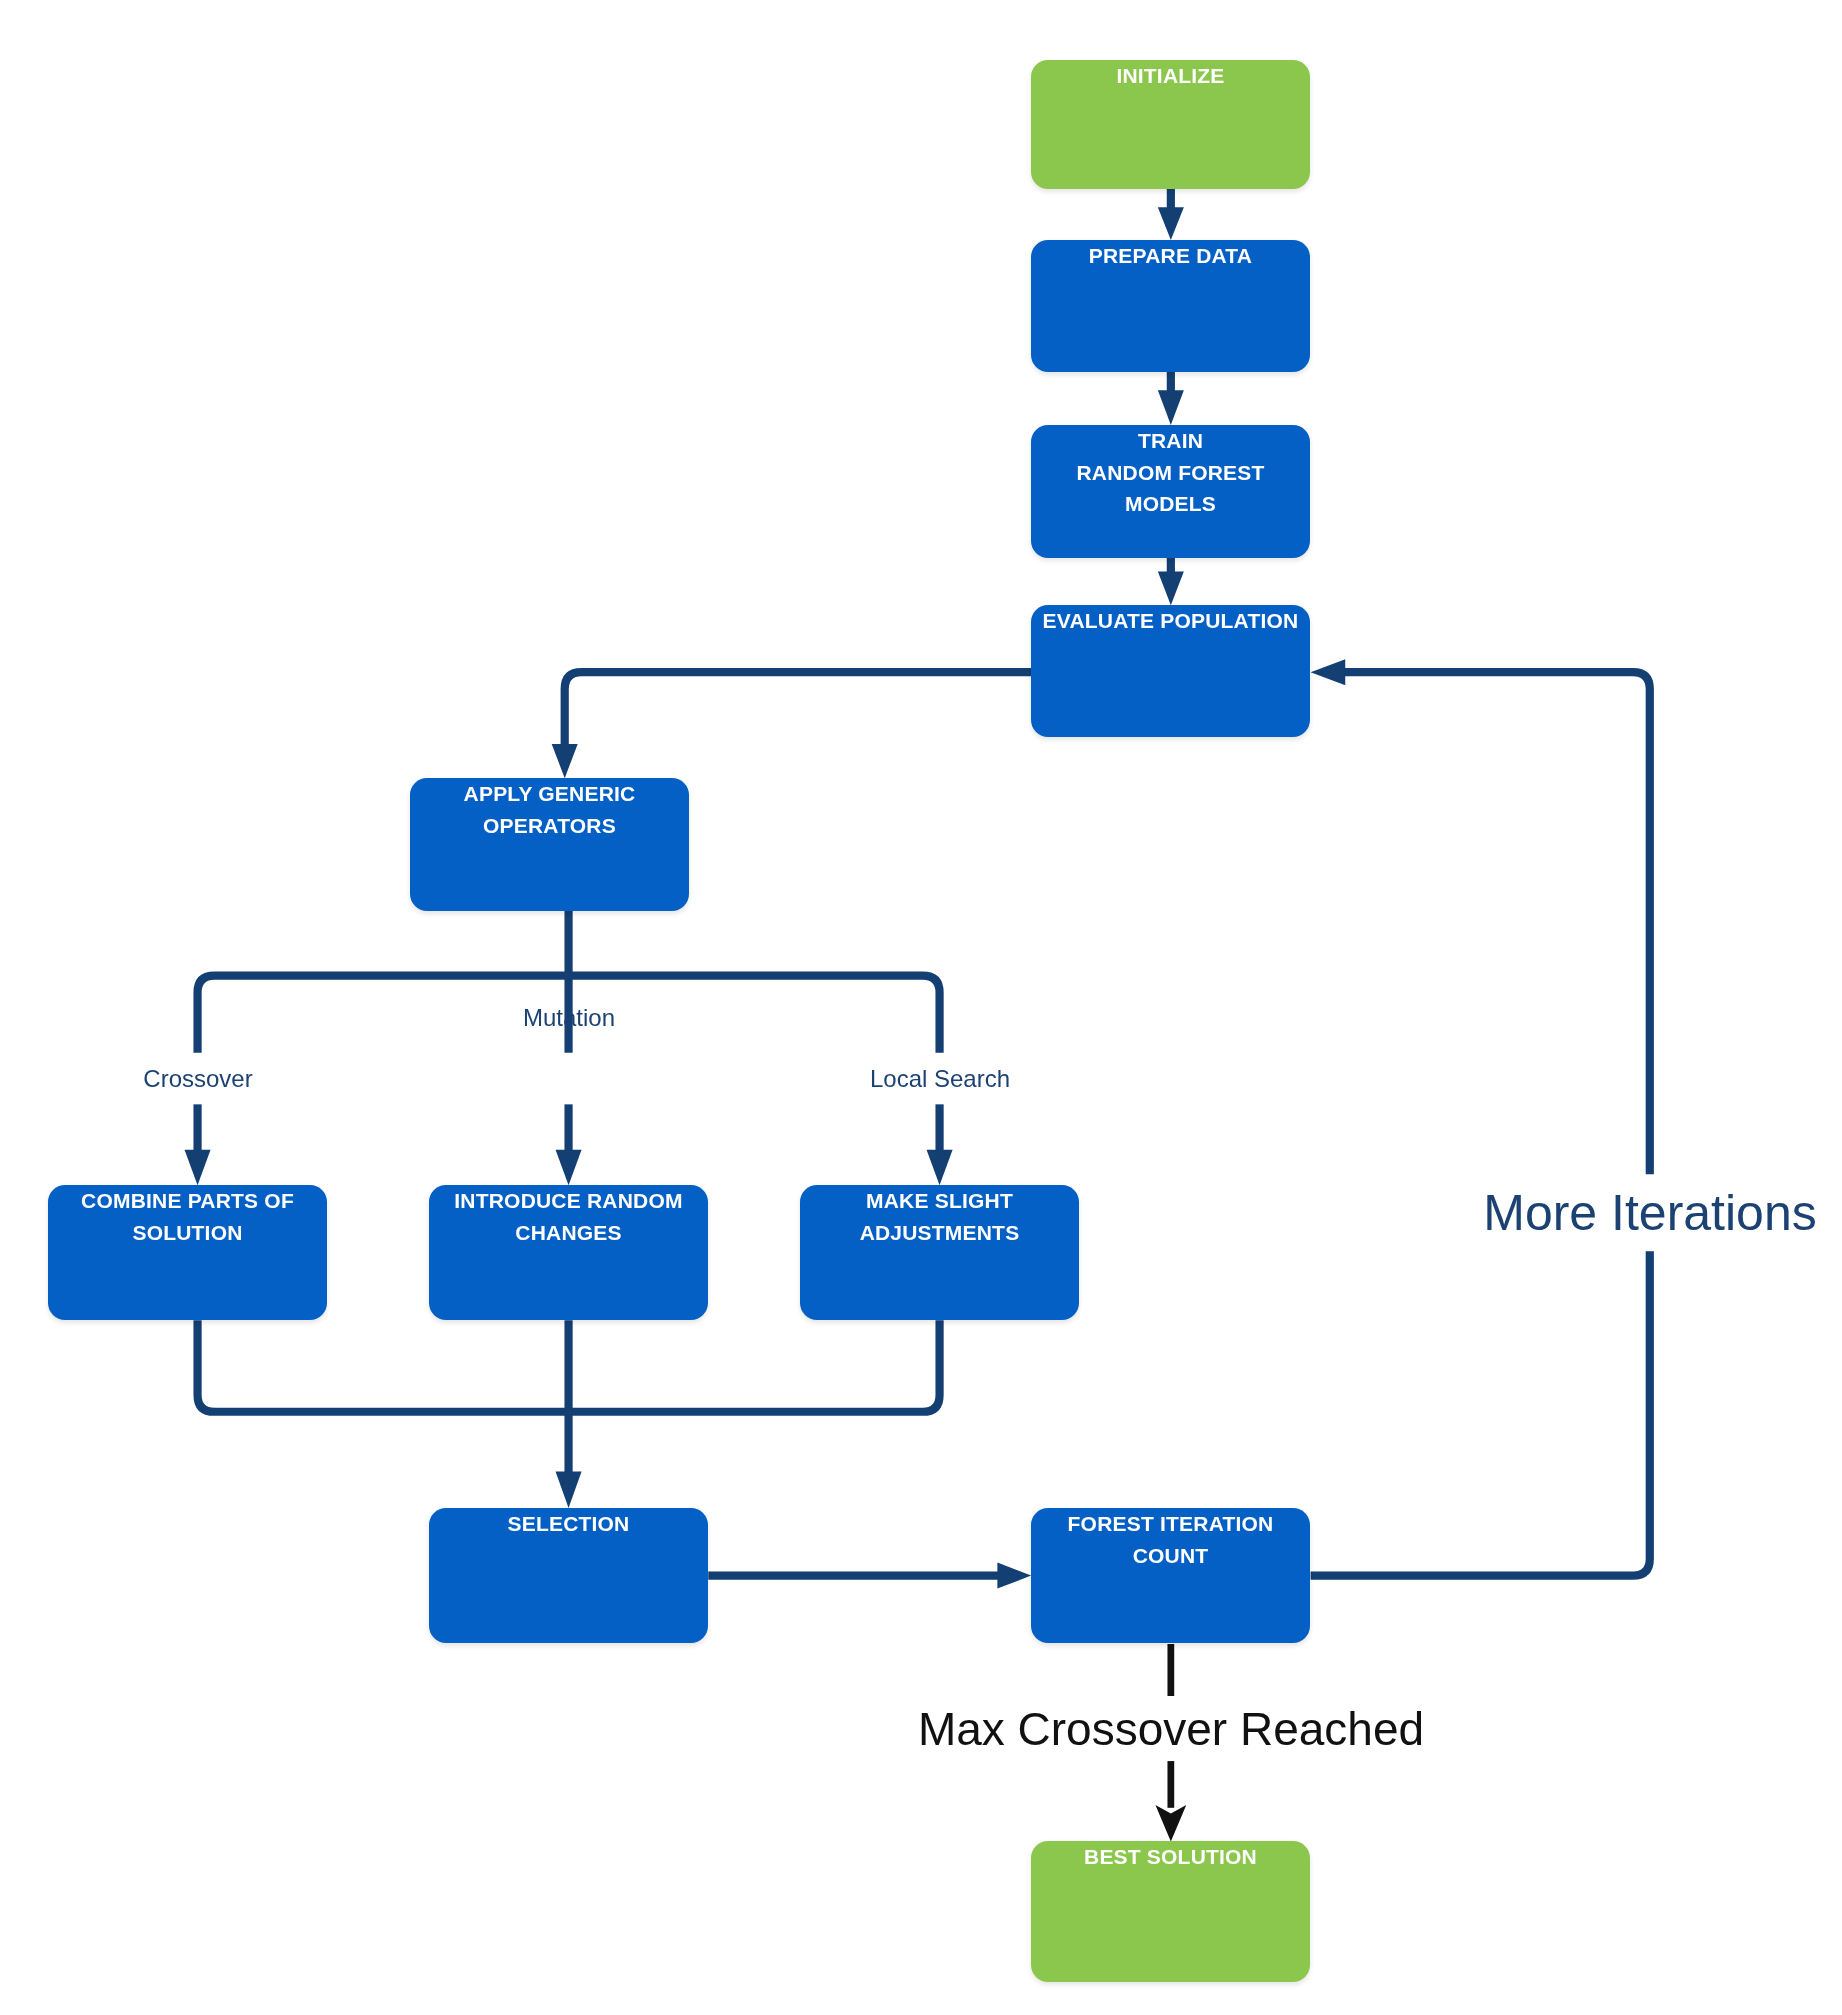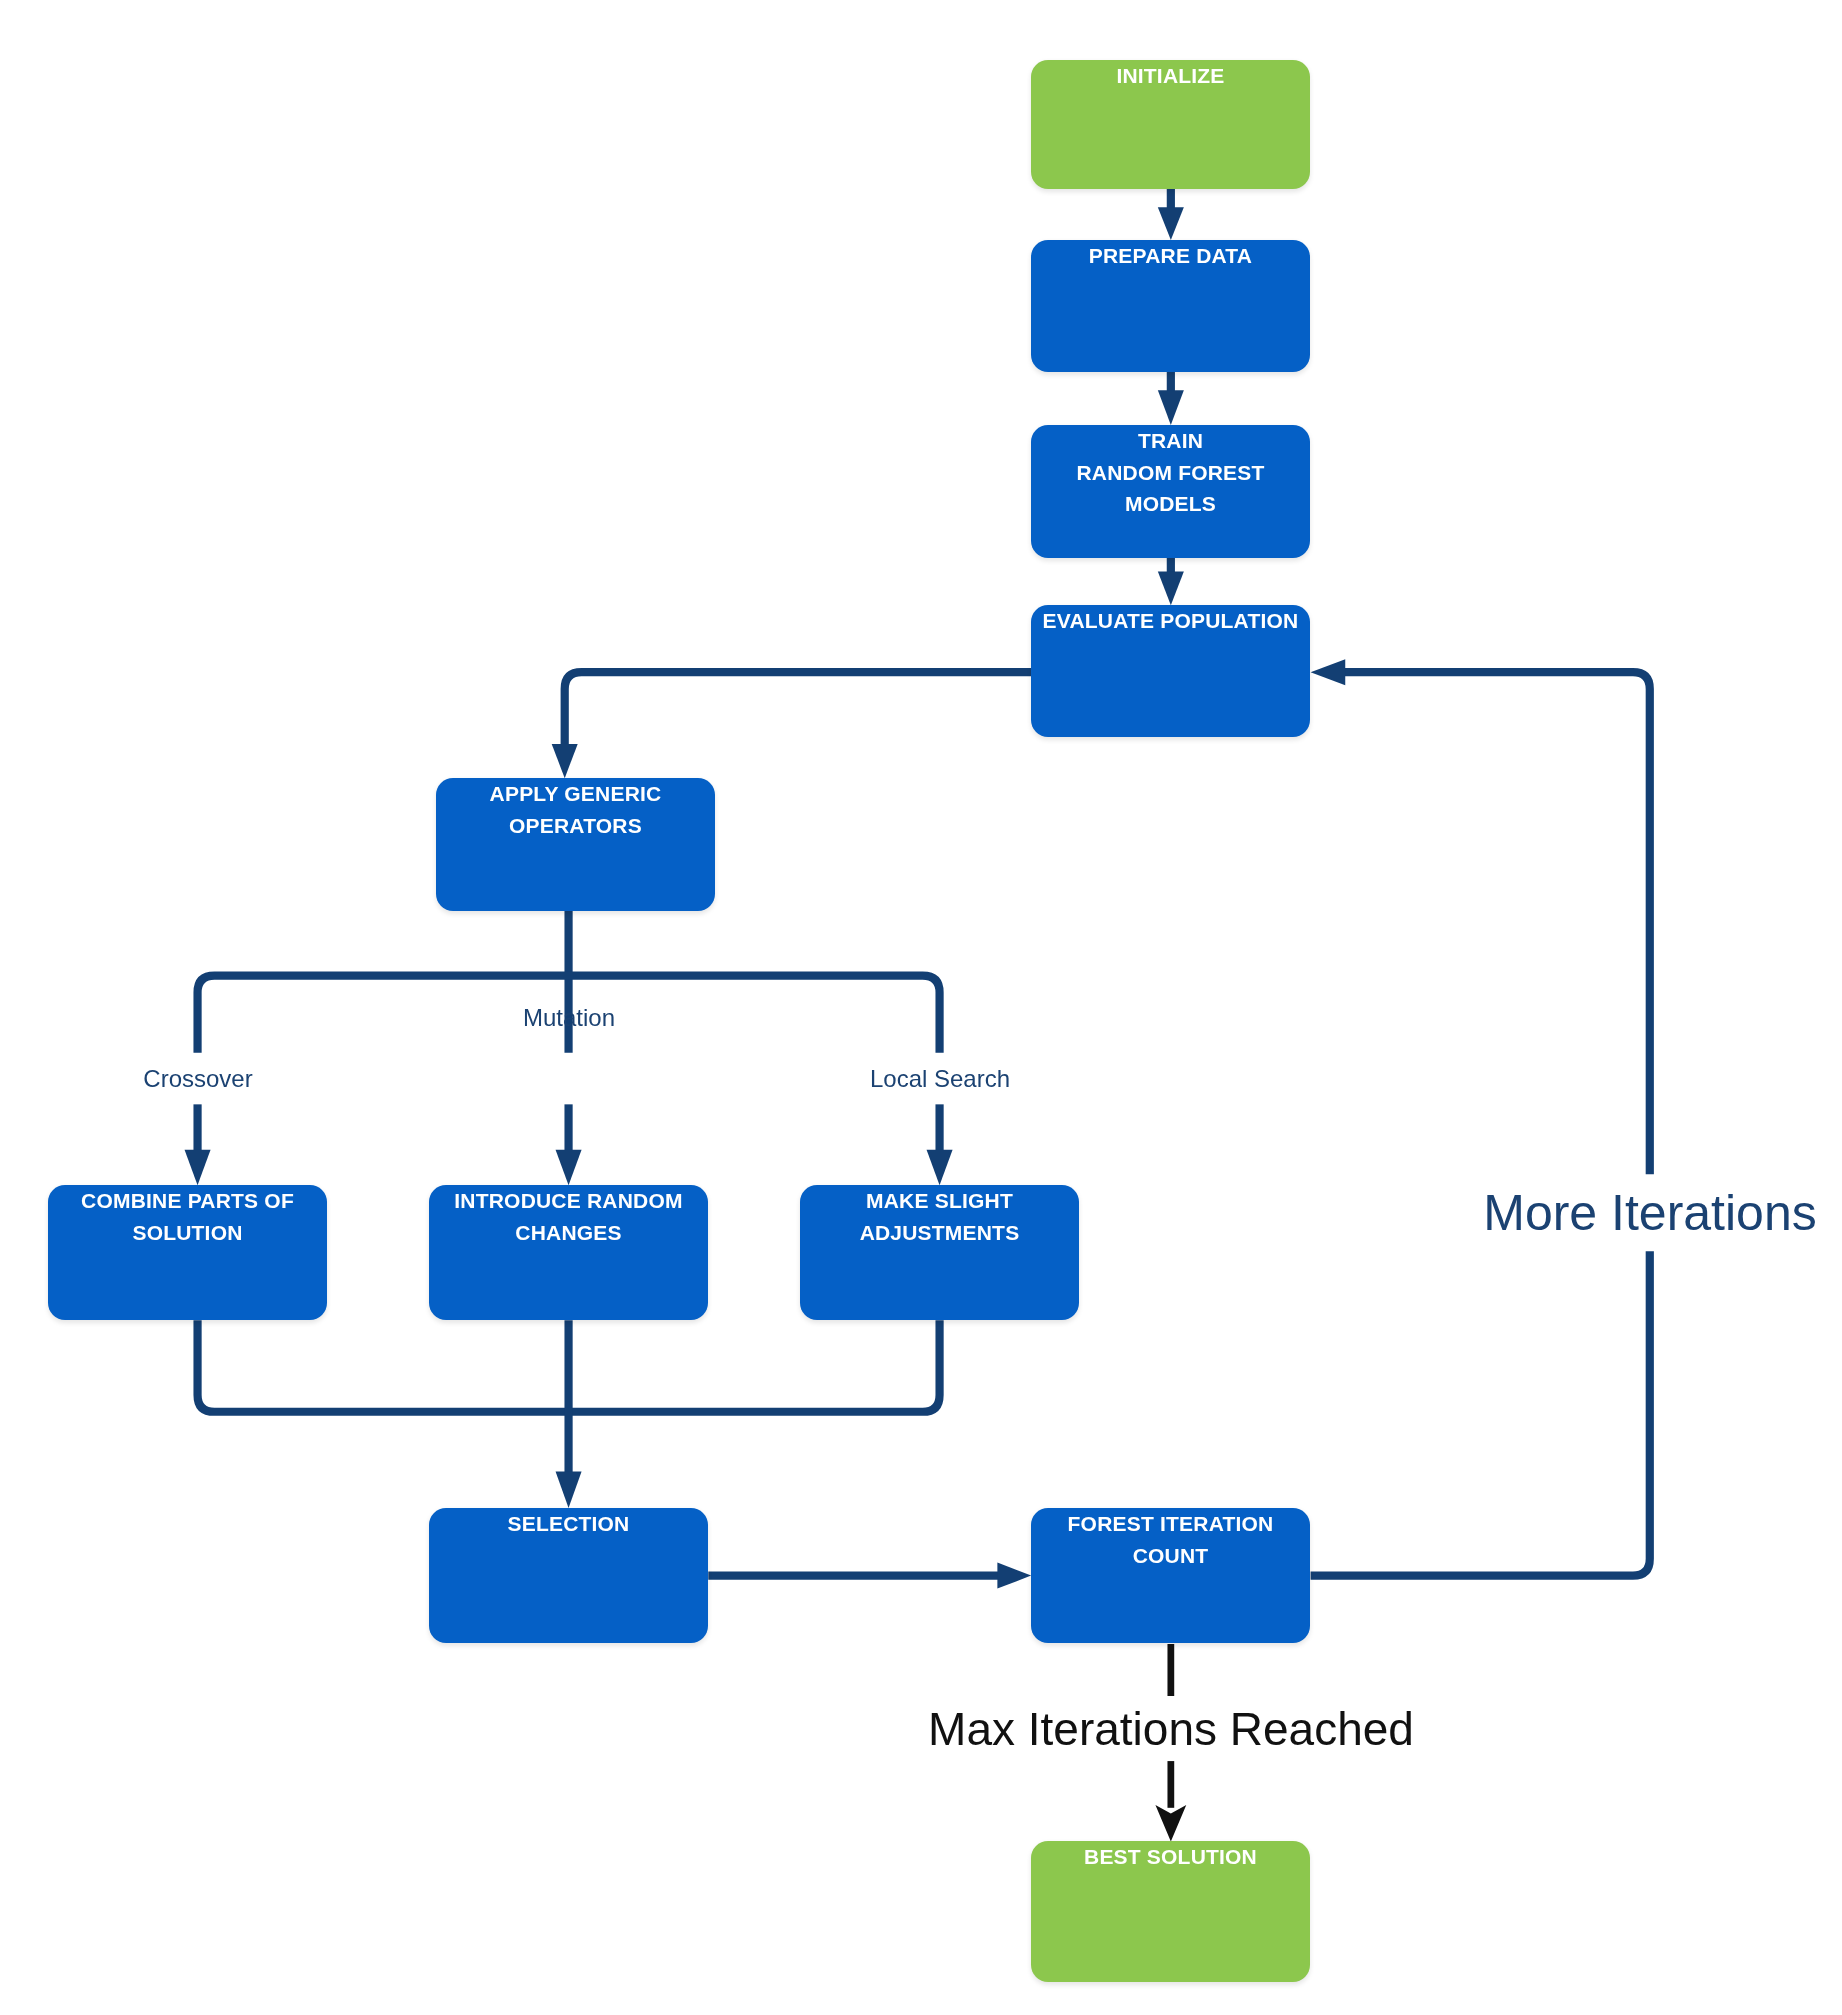--- a/index.html
+++ b/index.html
@@ -125,21 +125,21 @@
   <div class="node process" style="left:1031px;top:425px;width:279px;height:133px;">
     <span>TRAIN
 RANDOM FOREST
 MODELS</span>
   </div>
 
   <div class="node process" style="left:1031px;top:605px;width:279px;height:132px;">
     <span>EVALUATE POPULATION</span>
   </div>
 
-  <div class="node process" style="left:436px;top:778px;width:279px;height:133px;">
+  <div class="node process" style="left:410px;top:778px;width:279px;height:133px;">
     <span>APPLY GENERIC
 OPERATORS</span>
   </div>
 
   <div class="node process" style="left:48px;top:1185px;width:279px;height:135px;">
     <span>COMBINE PARTS OF
 SOLUTION</span>
   </div>
 
   <div class="node process" style="left:429px;top:1185px;width:279px;height:135px;">
@@ -165,16 +165,16 @@
   </div>
 
   <div class="edge-label" style="left:198px;top:1079px;">Crossover</div>
 
   <div class="edge-label" style="left:569px;top:1018px;">Mutation</div>
 
   <div class="edge-label" style="left:940px;top:1079px;">Local Search</div>
 
   <div class="edge-label big" style="left:1650px;top:1213px;">More Iterations</div>
 
-  <div class="edge-label final-label" style="left:1171px;top:1729px;">Max Iterations Reached</div>
+  <div class="edge-label final-label" style="left:1171px;top:1729px;">Max Crossover Reached</div>
 
 </div>
 
 
 </body></html>

